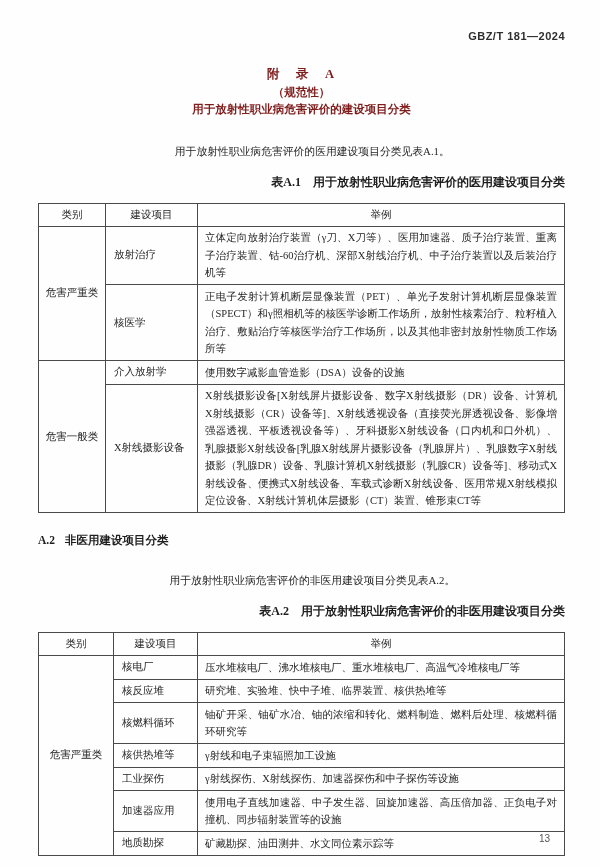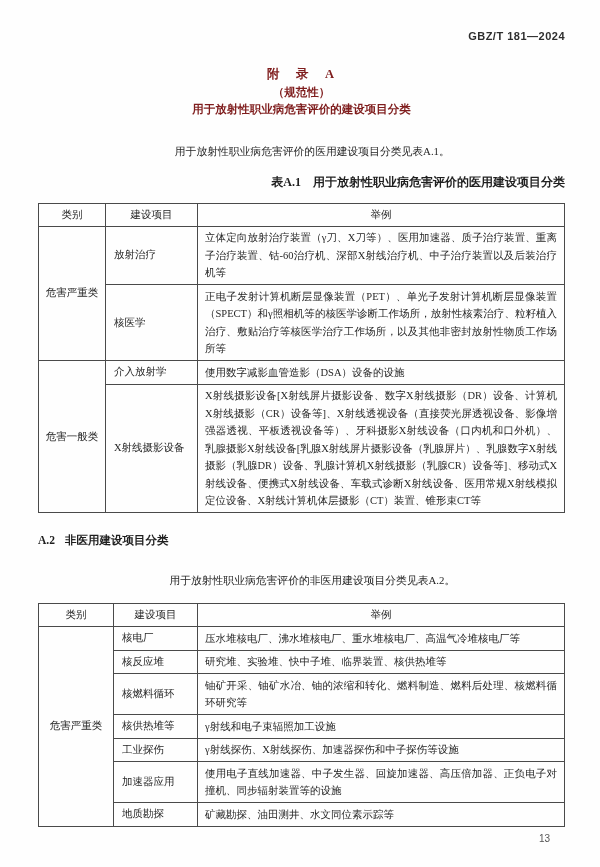--- a/index.html
+++ b/index.html
@@ -154,20 +154,21 @@
           </tr>
         </tbody>
       </table>
   </div>
 
   <div class="section section-a2-gap">
     <div class="section-heading">
       <span class="sec-no">A.2</span><span>非医用建设项目分类</span>
     </div>
     <p class="body-para">用于放射性职业病危害评价的非医用建设项目分类见表A.2。</p>
+    <div class="table-caption">表A.2　用于放射性职业病危害评价的非医用建设项目分类</div>
     <table class="std-table table-a2">
       <colgroup>
           <col class="c1">
           <col class="c2">
           <col class="c3">
         </colgroup>
     <thead>
           <tr>
             <th>类别</th>
             <th>建设项目</th>

